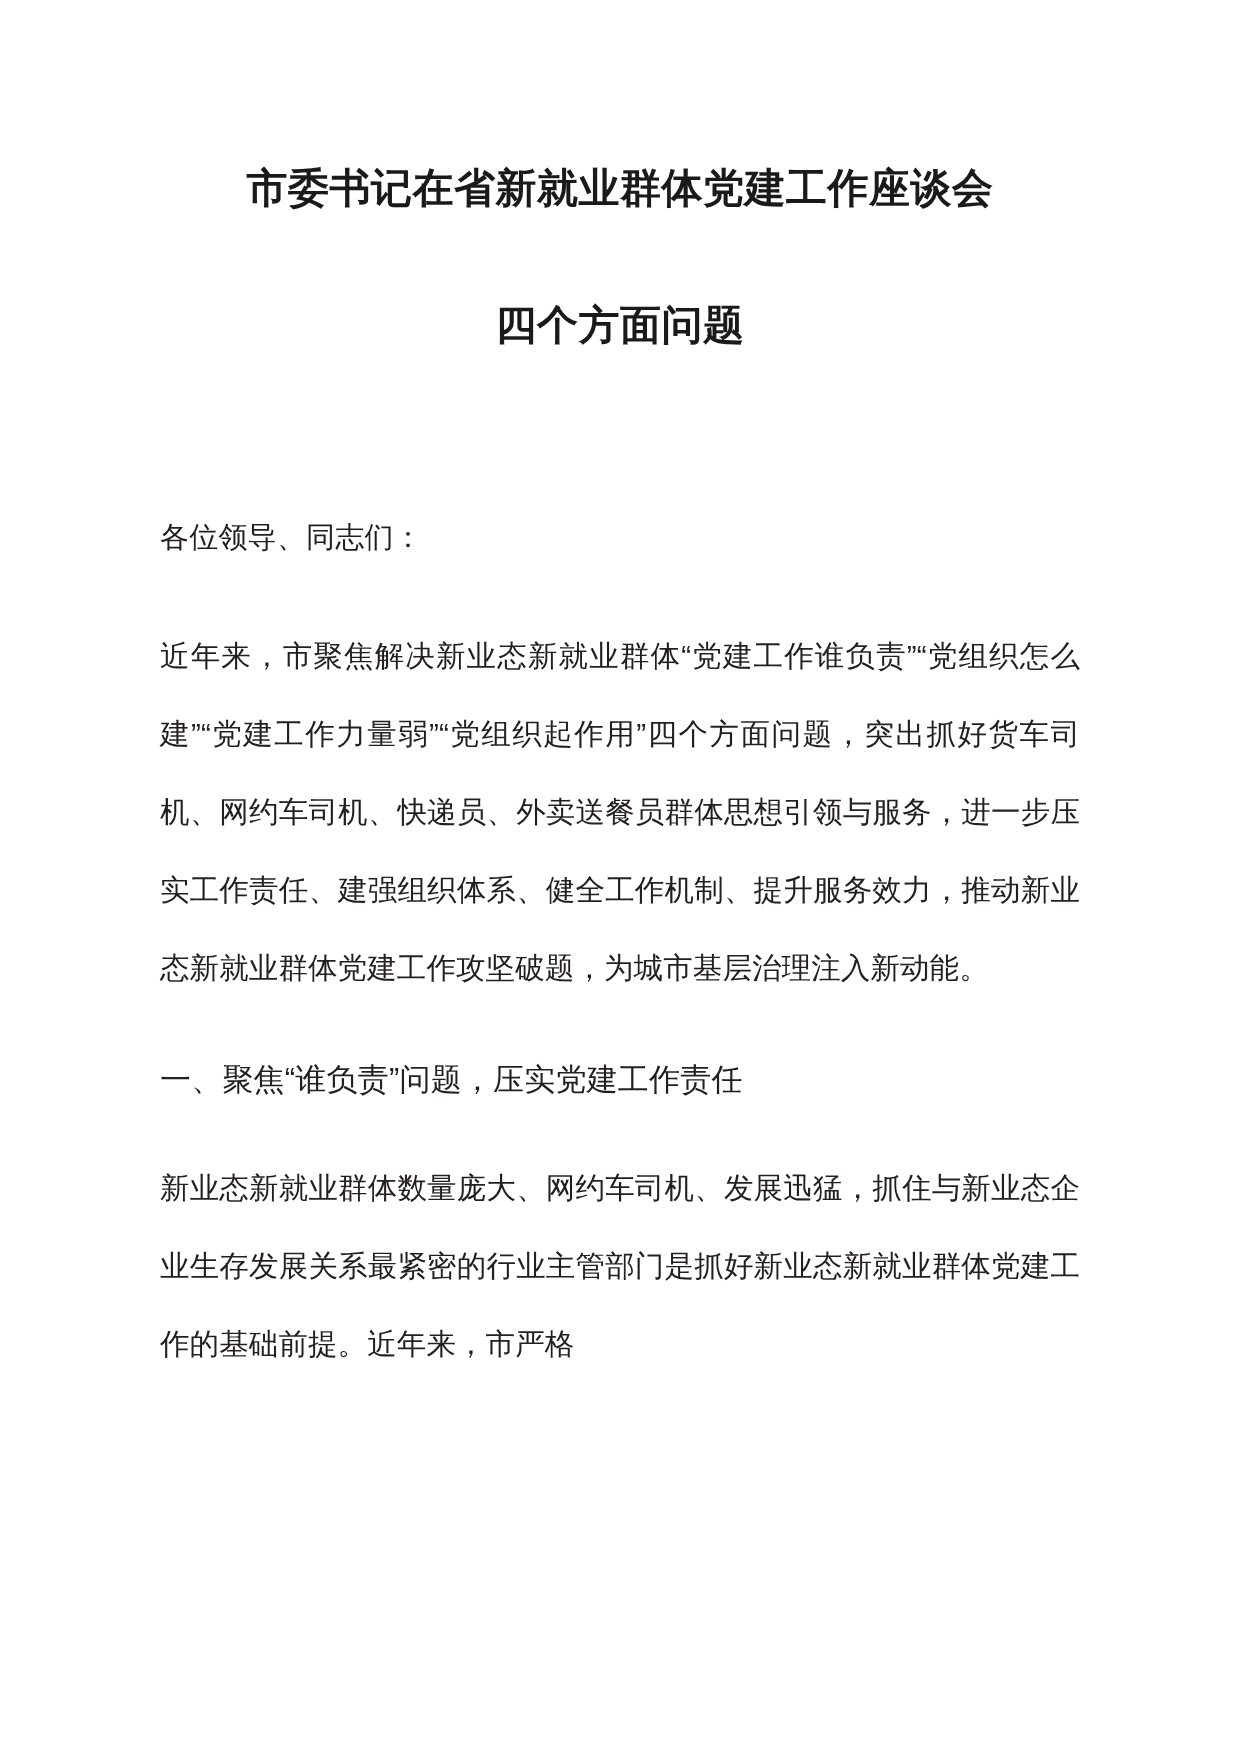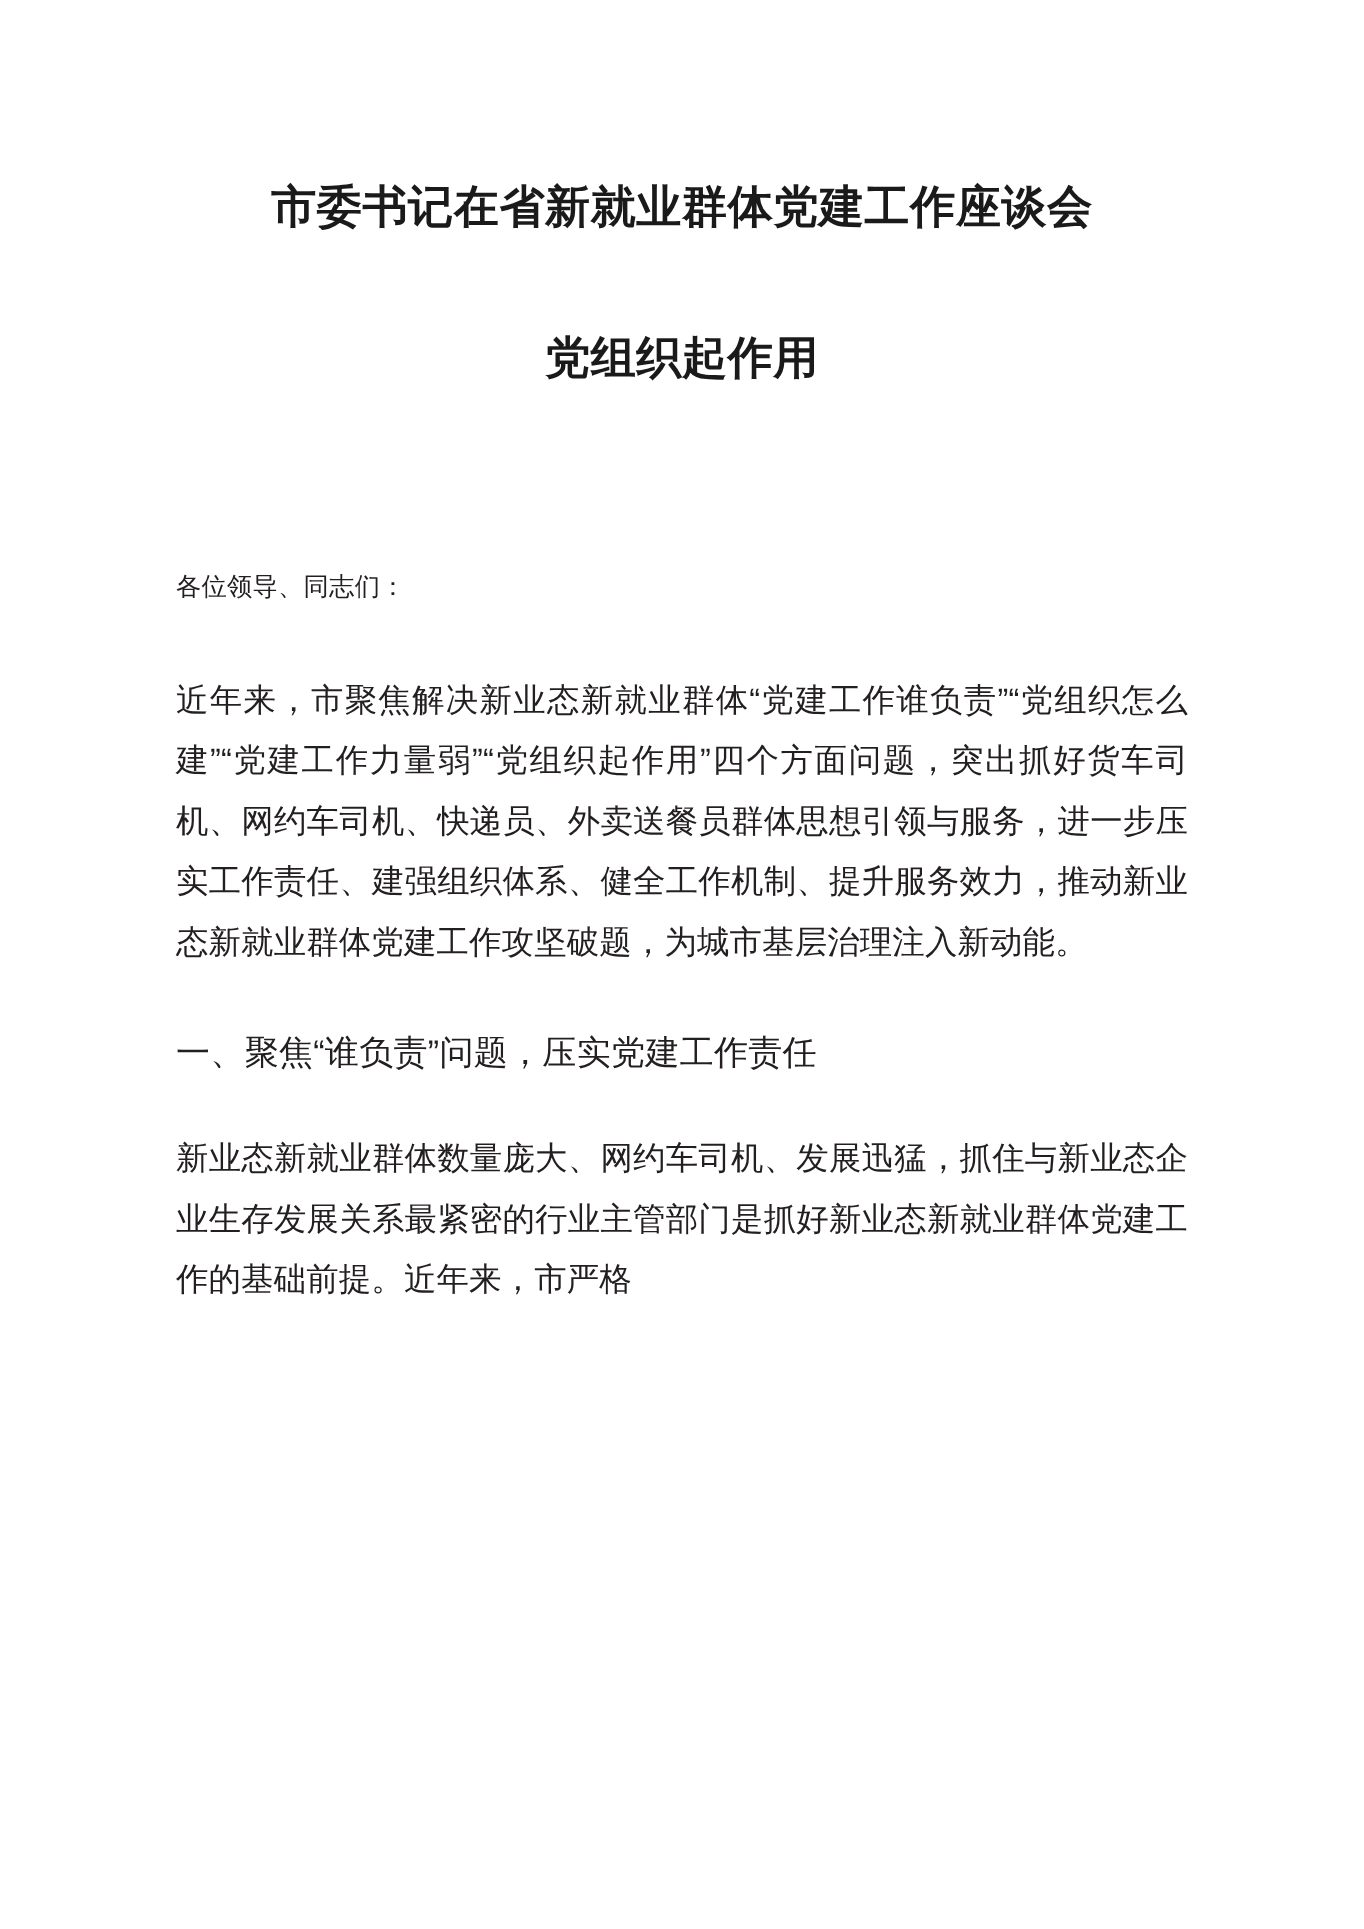--- a/index.html
+++ b/index.html
@@ -43,29 +43,29 @@
   }
   .doc-title .tline-1 {
     margin-bottom: 96px;
   }
 
   
   .body-block {
     margin-top: 172px;
   }
   .salutation {
-    font-size: 23px;
+    font-size: 29px;
     line-height: 1.35;
     color: #231f20;
     margin: 0 0 60px 0;
     letter-spacing: 0.2px;
   }
   .para {
     font-size: 29.5px;
-    line-height: 55px;
+    line-height: 78px;
     color: #231f20;
     margin: 0 0 45px 0;
     text-align: justify;
     text-justify: inter-ideograph;
     letter-spacing: 0.1px;
   }
   .section-heading {
     font-size: 31px;
     line-height: 55px;
     color: #231f20;
@@ -77,21 +77,21 @@
   }
 </style>
 </head>
 <body>
 
 <div class="page">
   <div class="content">
 
     <h1 class="doc-title">
       <span class="tline tline-1">市委书记在省新就业群体党建工作座谈会</span>
-      <span class="tline tline-2">党组织起作用</span>
+      <span class="tline tline-2">四个方面问题</span>
     </h1>
 
     <div class="body-block">
 
       <p class="salutation">各位领导、同志们：</p>
 
       <p class="para">近年来，市聚焦解决新业态新就业群体“党建工作谁负责”“党组织怎么建”“党建工作力量弱”“党组织起作用”四个方面问题，突出抓好货车司机、网约车司机、快递员、外卖送餐员群体思想引领与服务，进一步压实工作责任、建强组织体系、健全工作机制、提升服务效力，推动新业态新就业群体党建工作攻坚破题，为城市基层治理注入新动能。</p>
 
       <p class="section-heading">一、聚焦“谁负责”问题，压实党建工作责任</p>
 

